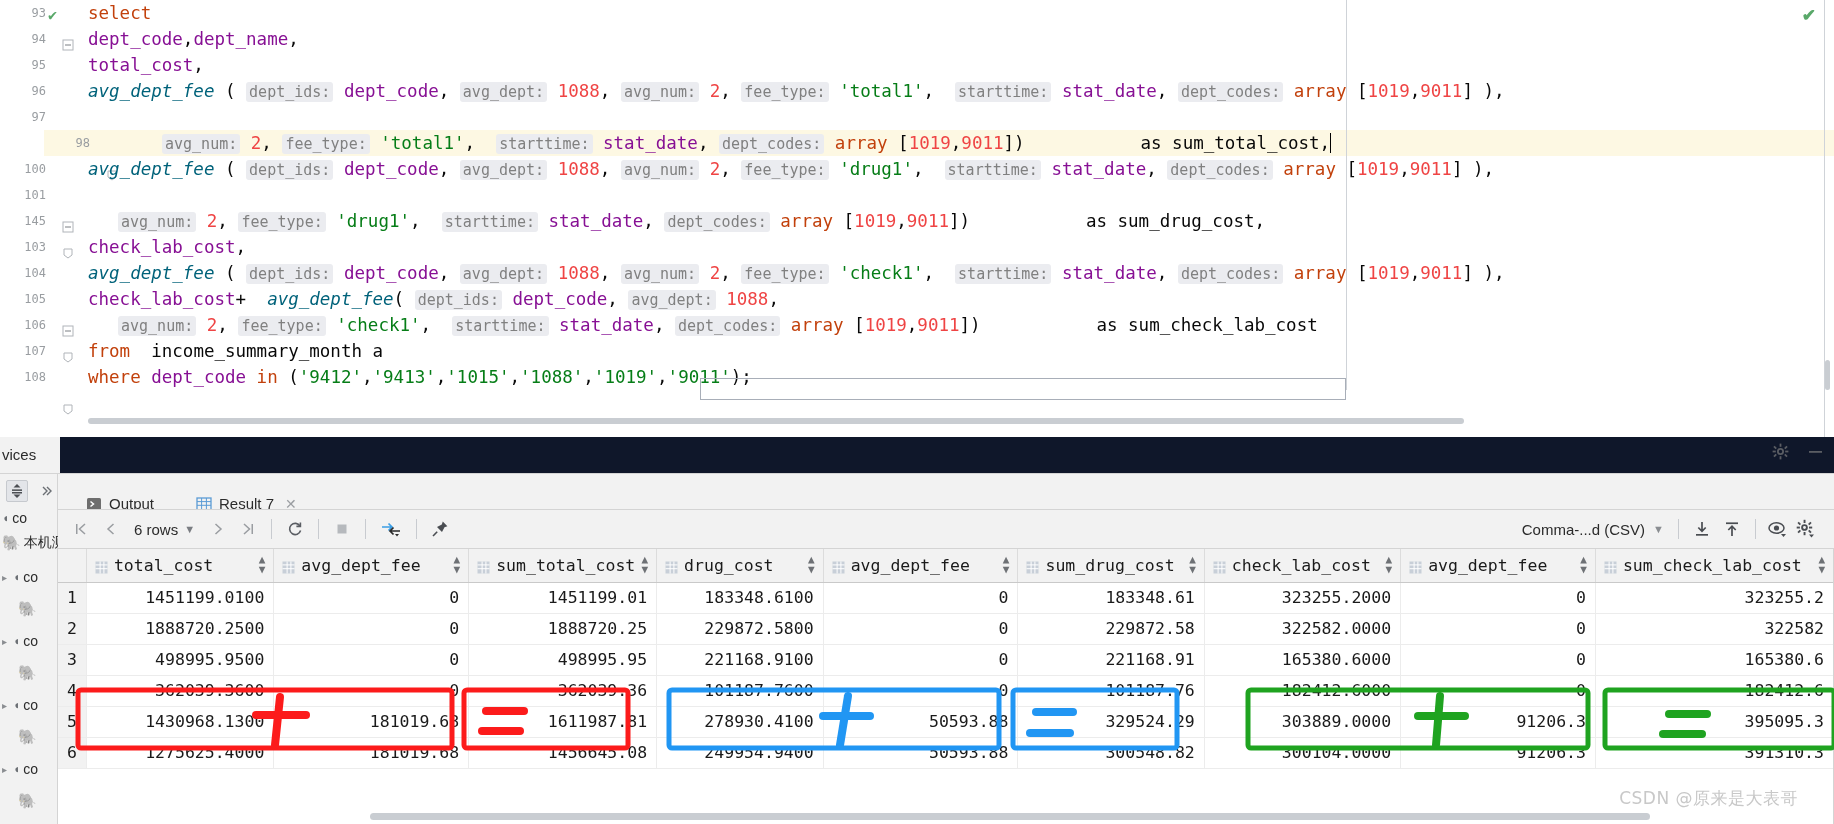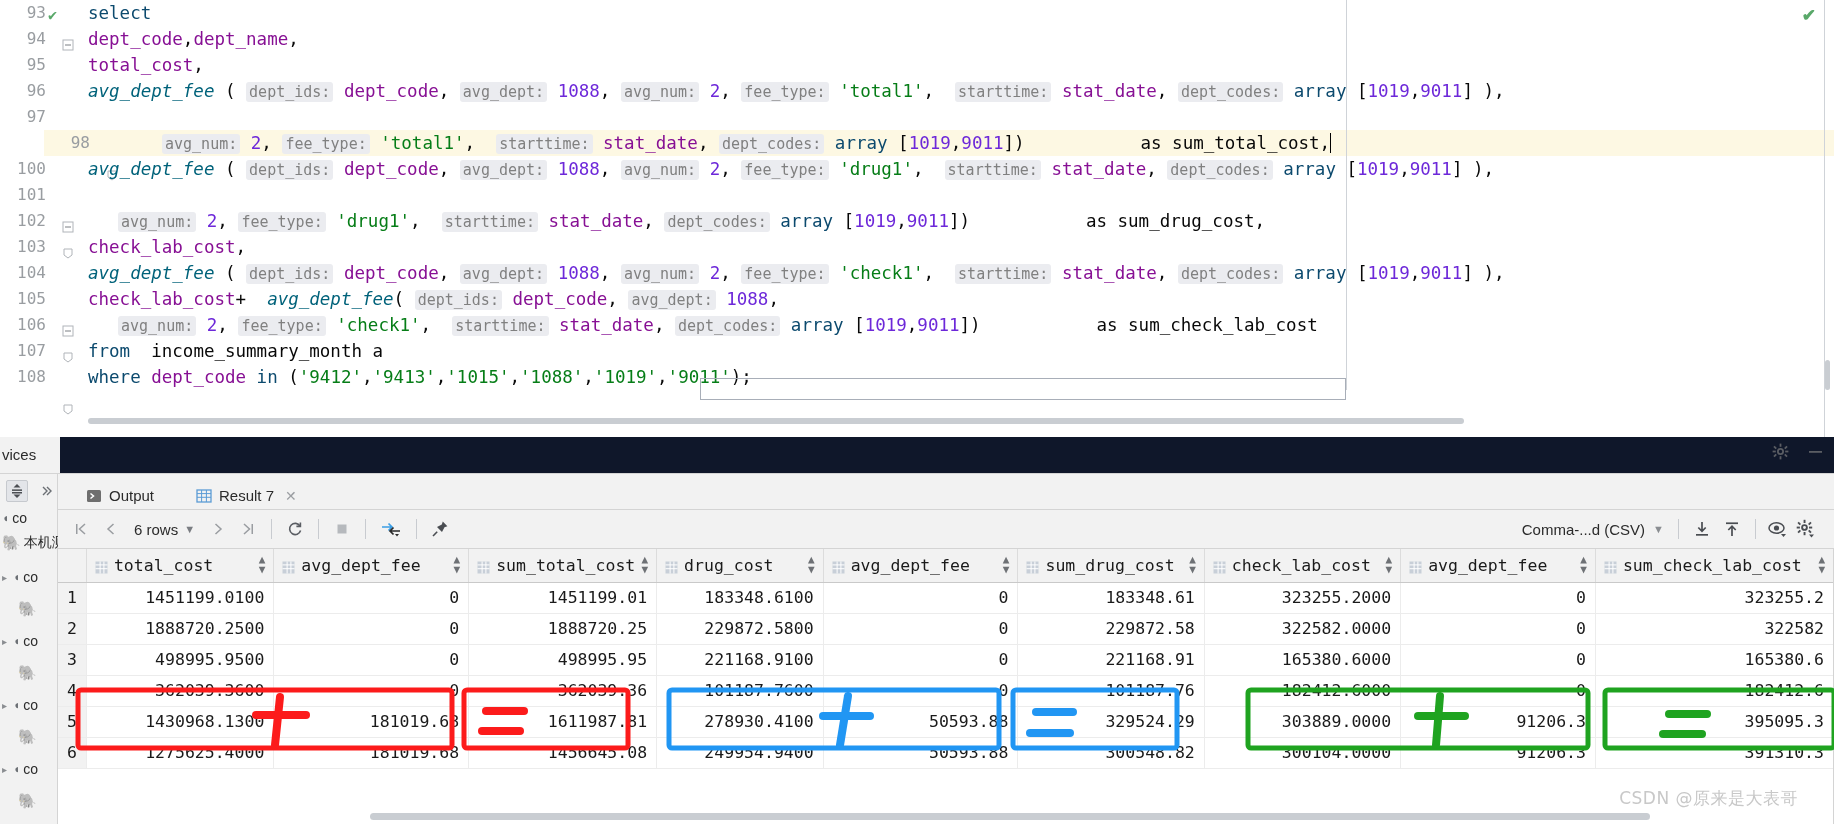--- a/index.html
+++ b/index.html
@@ -21,38 +21,38 @@
   .code-area {
     position:absolute; left:0; top:0; right:0; bottom:0;
     font-family: "DejaVu Sans Mono", monospace;
     font-size: 17.5px;
     line-height: 26px;
   }
   .line { position:relative; height:26px; white-space:pre; }
   .line.hl { background:#fdf8e3;margin-left:44px; }
   .gutter-num {
     position:absolute; left:0; top:0; width:46px;
-    text-align:right; color:#999da1; font-size:16px;
+    text-align:right; color:#999da1; font-size:12px;
     font-family:"DejaVu Sans Mono", monospace;
   }
   .fold {
     position:absolute; left:62px; top:3px; width:14px; height:18px;
     color:#9aa0a6; font-size:12px; line-height:18px; text-align:center;
   }
   .fold svg { display:block; }
   .code-text { position:absolute; left:88px; top:0; }
 
   .tick { position:absolute; left:48px; top:2px; color:#59a869; font-size:15px; font-weight:bold;}
   .bulb { position:absolute; left:96px; top:3px; width:16px; height:18px; }
 
   
-  .kw   { color:#0c4a6e; font-weight:400; }
+  .kw   { color:#c2410c; font-weight:400; }
   .id   { color:#871094; }
   .fn   { color:#00627a; font-style:italic; }
-  .num  { color:#6d28d9; }
+  .num  { color:#ef4444; }
   .str  { color:#067d17; }
   .plain{ color:#080808; }
   .punc { color:#080808; }
   .hintp{ color:#808080; background:#ebecf0; border-radius:3px; padding:1px 3px; font-size:15px;}
   .ulink{ color:#871094; text-decoration:underline; }
 
   
   .edit-right-sep { position:absolute; left:1346px; top:0; width:1px; height:390px; background:#cfd3d8; }
   .green-check { position:absolute; right:18px; top:5px; color:#59a869; font-size:17px; font-weight:bold;}
   .ed-vsep2 { position:absolute; left:1824px; top:0; width:1px; height:437px; background:#cfd3d8; }
@@ -82,21 +82,21 @@
   .tool-btn.active { background:#e3e5e9; border:1px solid #c6c9ce; border-radius:2px;}
   .strip-tree { position:absolute; left:0; top:36px; width:58px; bottom:0; overflow:hidden; font-size:14px;}
   .tree-row { height:34px; display:flex; align-items:center; gap:3px; padding-left:2px; white-space:nowrap; color:#2b2b2b;}
   .tree-row .arrow { color:#8a8d91; font-size:10px; width:8px; }
   .eleph { color:#3a8ec7; font-size:15px; }
   .plug { color:#6b6f74; font-size:12px; }
   .cn { font-family:"DejaVu Sans", sans-serif; font-size:14px; }
 
   
   .tabs-row { position:absolute; left:58px; top:37px; width:1776px; height:35px; background:#f2f2f2; }
-  .tab { position:absolute; top:4px; height:35px; display:flex; align-items:center; gap:7px; padding:0 10px; font-size:15px; color:#2b2b2b; }
+  .tab { position:absolute; top:12px; height:35px; display:flex; align-items:center; gap:7px; padding:0 10px; font-size:15px; color:#2b2b2b; }
   .tab-output { left:18px; }
   .tab-result { left:128px; }
   .tab-result.sel::after { content:""; position:absolute; left:0; bottom:0; width:100%; height:2px; background:#9aa7b8; }
   .tab-ico { width:16px; height:16px; display:inline-block; }
   .tab-close { color:#9b9ea2; font-size:14px; margin-left:4px; }
   .tabs-sep { position:absolute; left:58px; top:72px; width:1776px; height:1px; background:#d4d4d4; }
   .split-drag { position:absolute; left:58px; top:36px; width:260px; height:1px; background:#d4d4d4;}
 
   
   .res-toolbar { position:absolute; left:58px; top:73px; width:1776px; height:38px; background:#f2f2f2; }
@@ -209,21 +209,21 @@
           <span class="gutter-num">101</span>
           <span class="fold">
             <svg width="12" height="12" viewBox="0 0 12 12">
                 <rect x="1" y="1" width="10" height="10" fill="none" stroke="#b0b4b9"></rect>
                 <line x1="3" y1="6" x2="9" y2="6" stroke="#7a7e83"></line>
               </svg>
           </span>
         </div>
 
         <div class="line">
-          <span class="gutter-num">102</span>
+          <span class="gutter-num">145</span>
           <span class="fold">
             <svg width="12" height="12" viewBox="0 0 12 12">
                 <path d="M2 2 L10 2 L10 8 L6 11 L2 8 Z" fill="none" stroke="#b0b4b9"></path>
               </svg>
           </span>
           <span class="code-text" style="left:118px;"><span class="hintp">avg_num:</span> <span class="num">2</span><span class="punc">,</span> <span class="hintp">fee_type:</span> <span class="str">'drug1'</span><span class="punc">,</span>  <span class="hintp">starttime:</span> <span class="id">stat_date</span><span class="punc">,</span> <span class="hintp">dept_codes:</span> <span class="kw">array</span> <span class="punc">[</span><span class="num">1019</span><span class="punc">,</span><span class="num">9011</span><span class="punc">])</span><span class="plain">           as sum_drug_cost,</span></span>
         </div>
 
         <div class="line">
           <span class="gutter-num">103</span>

